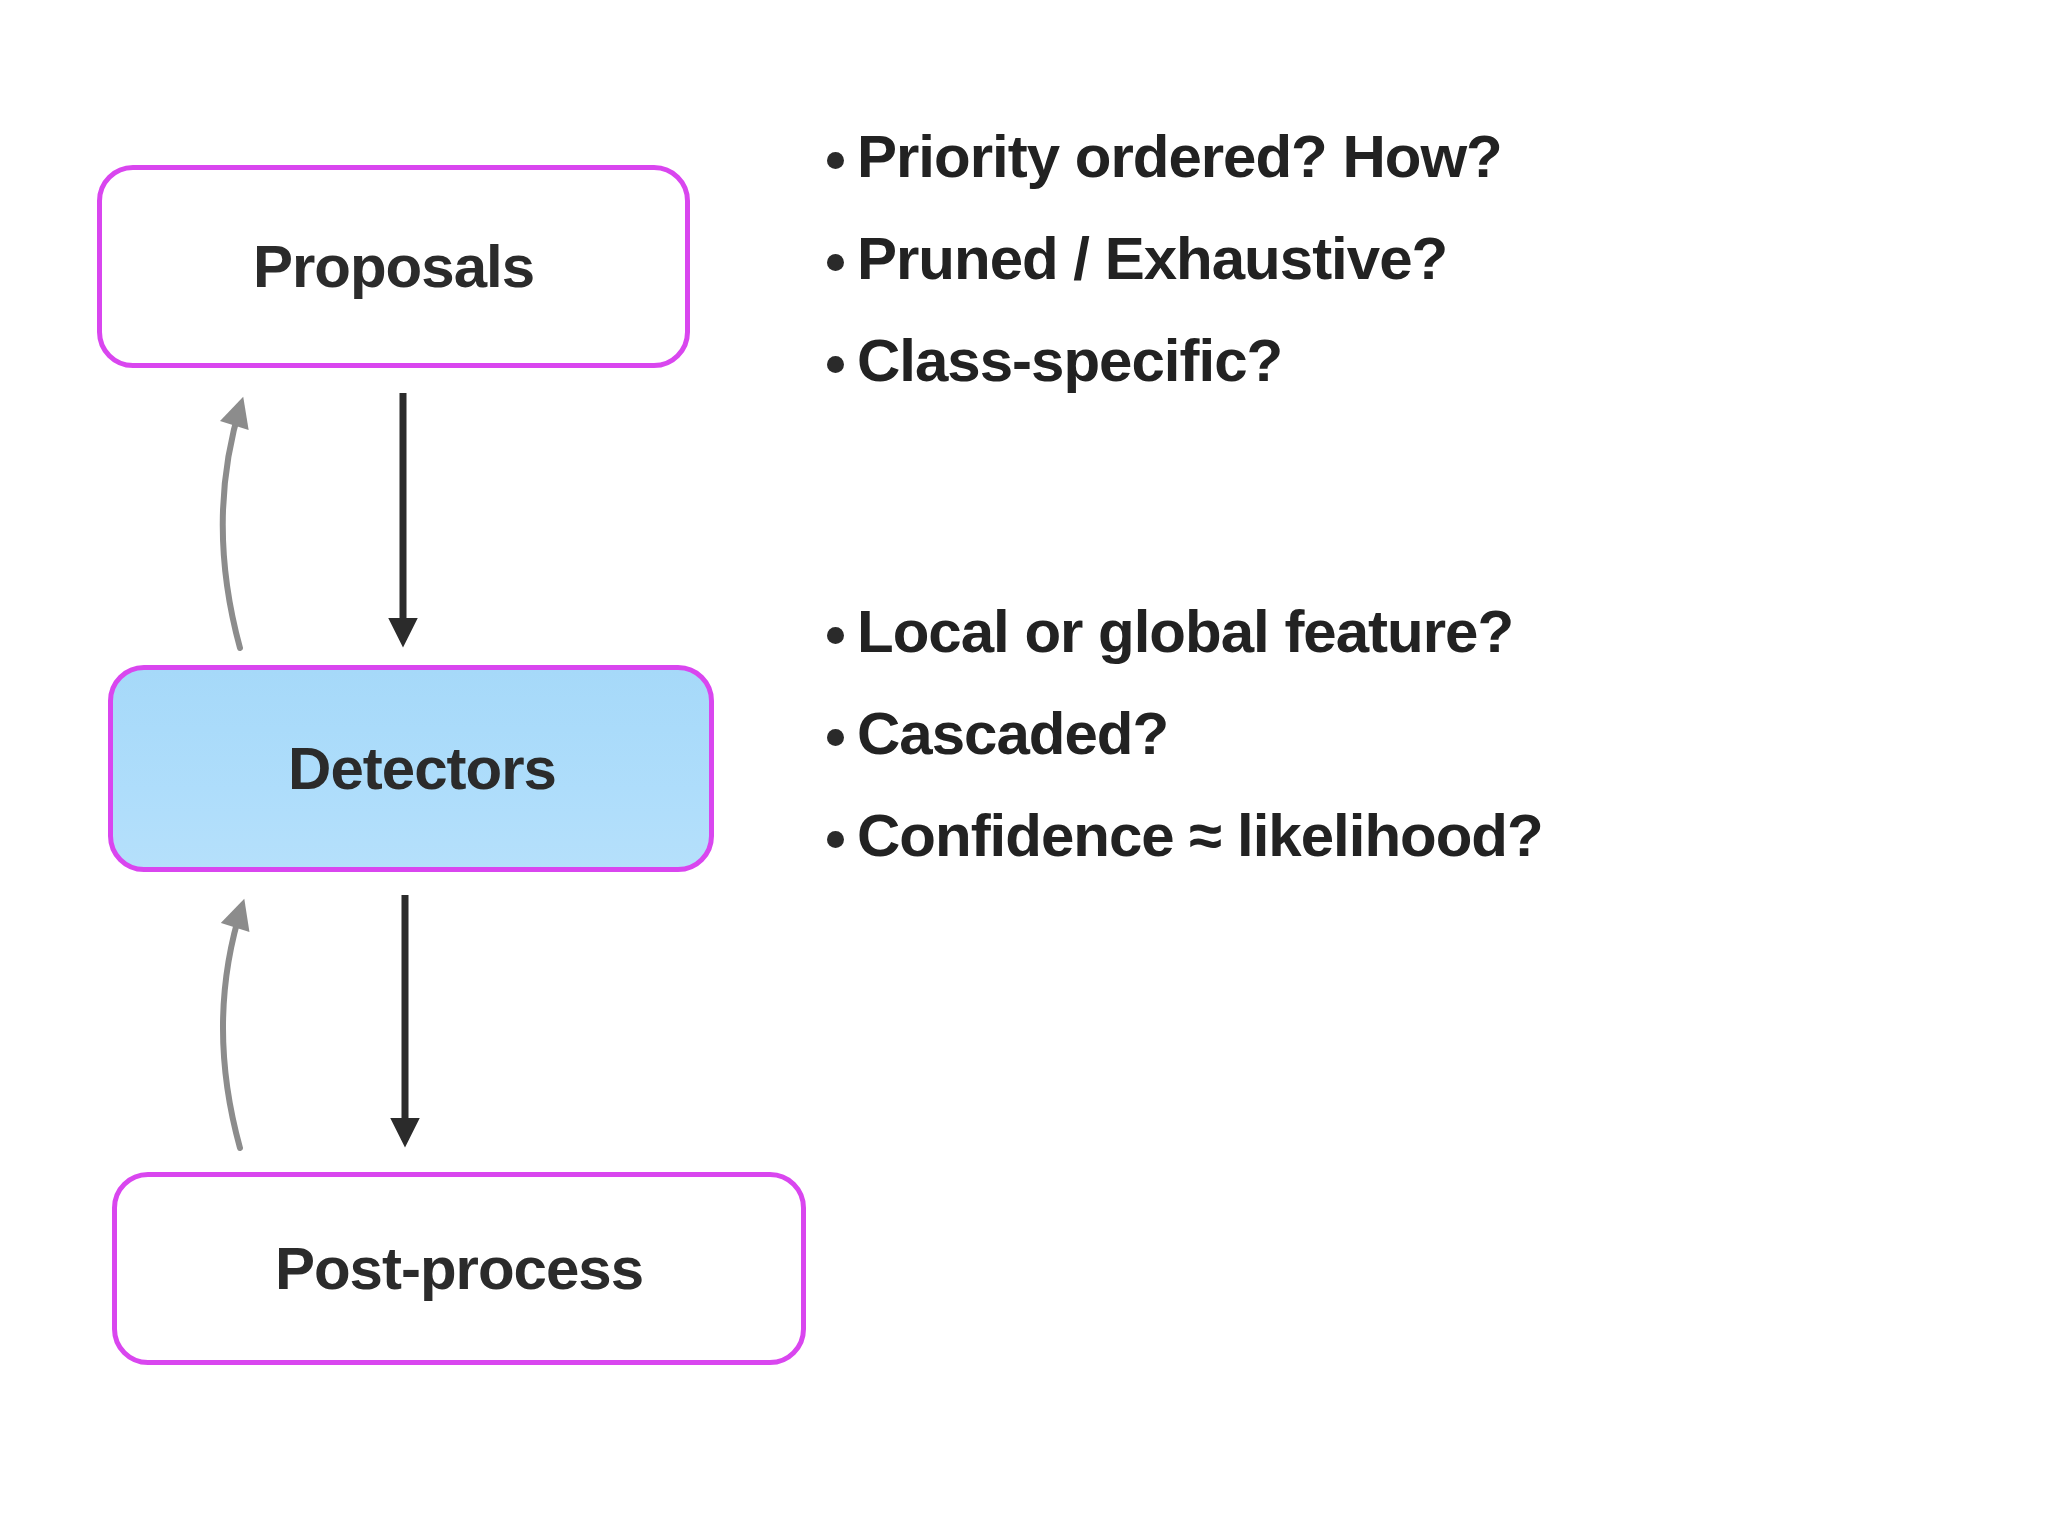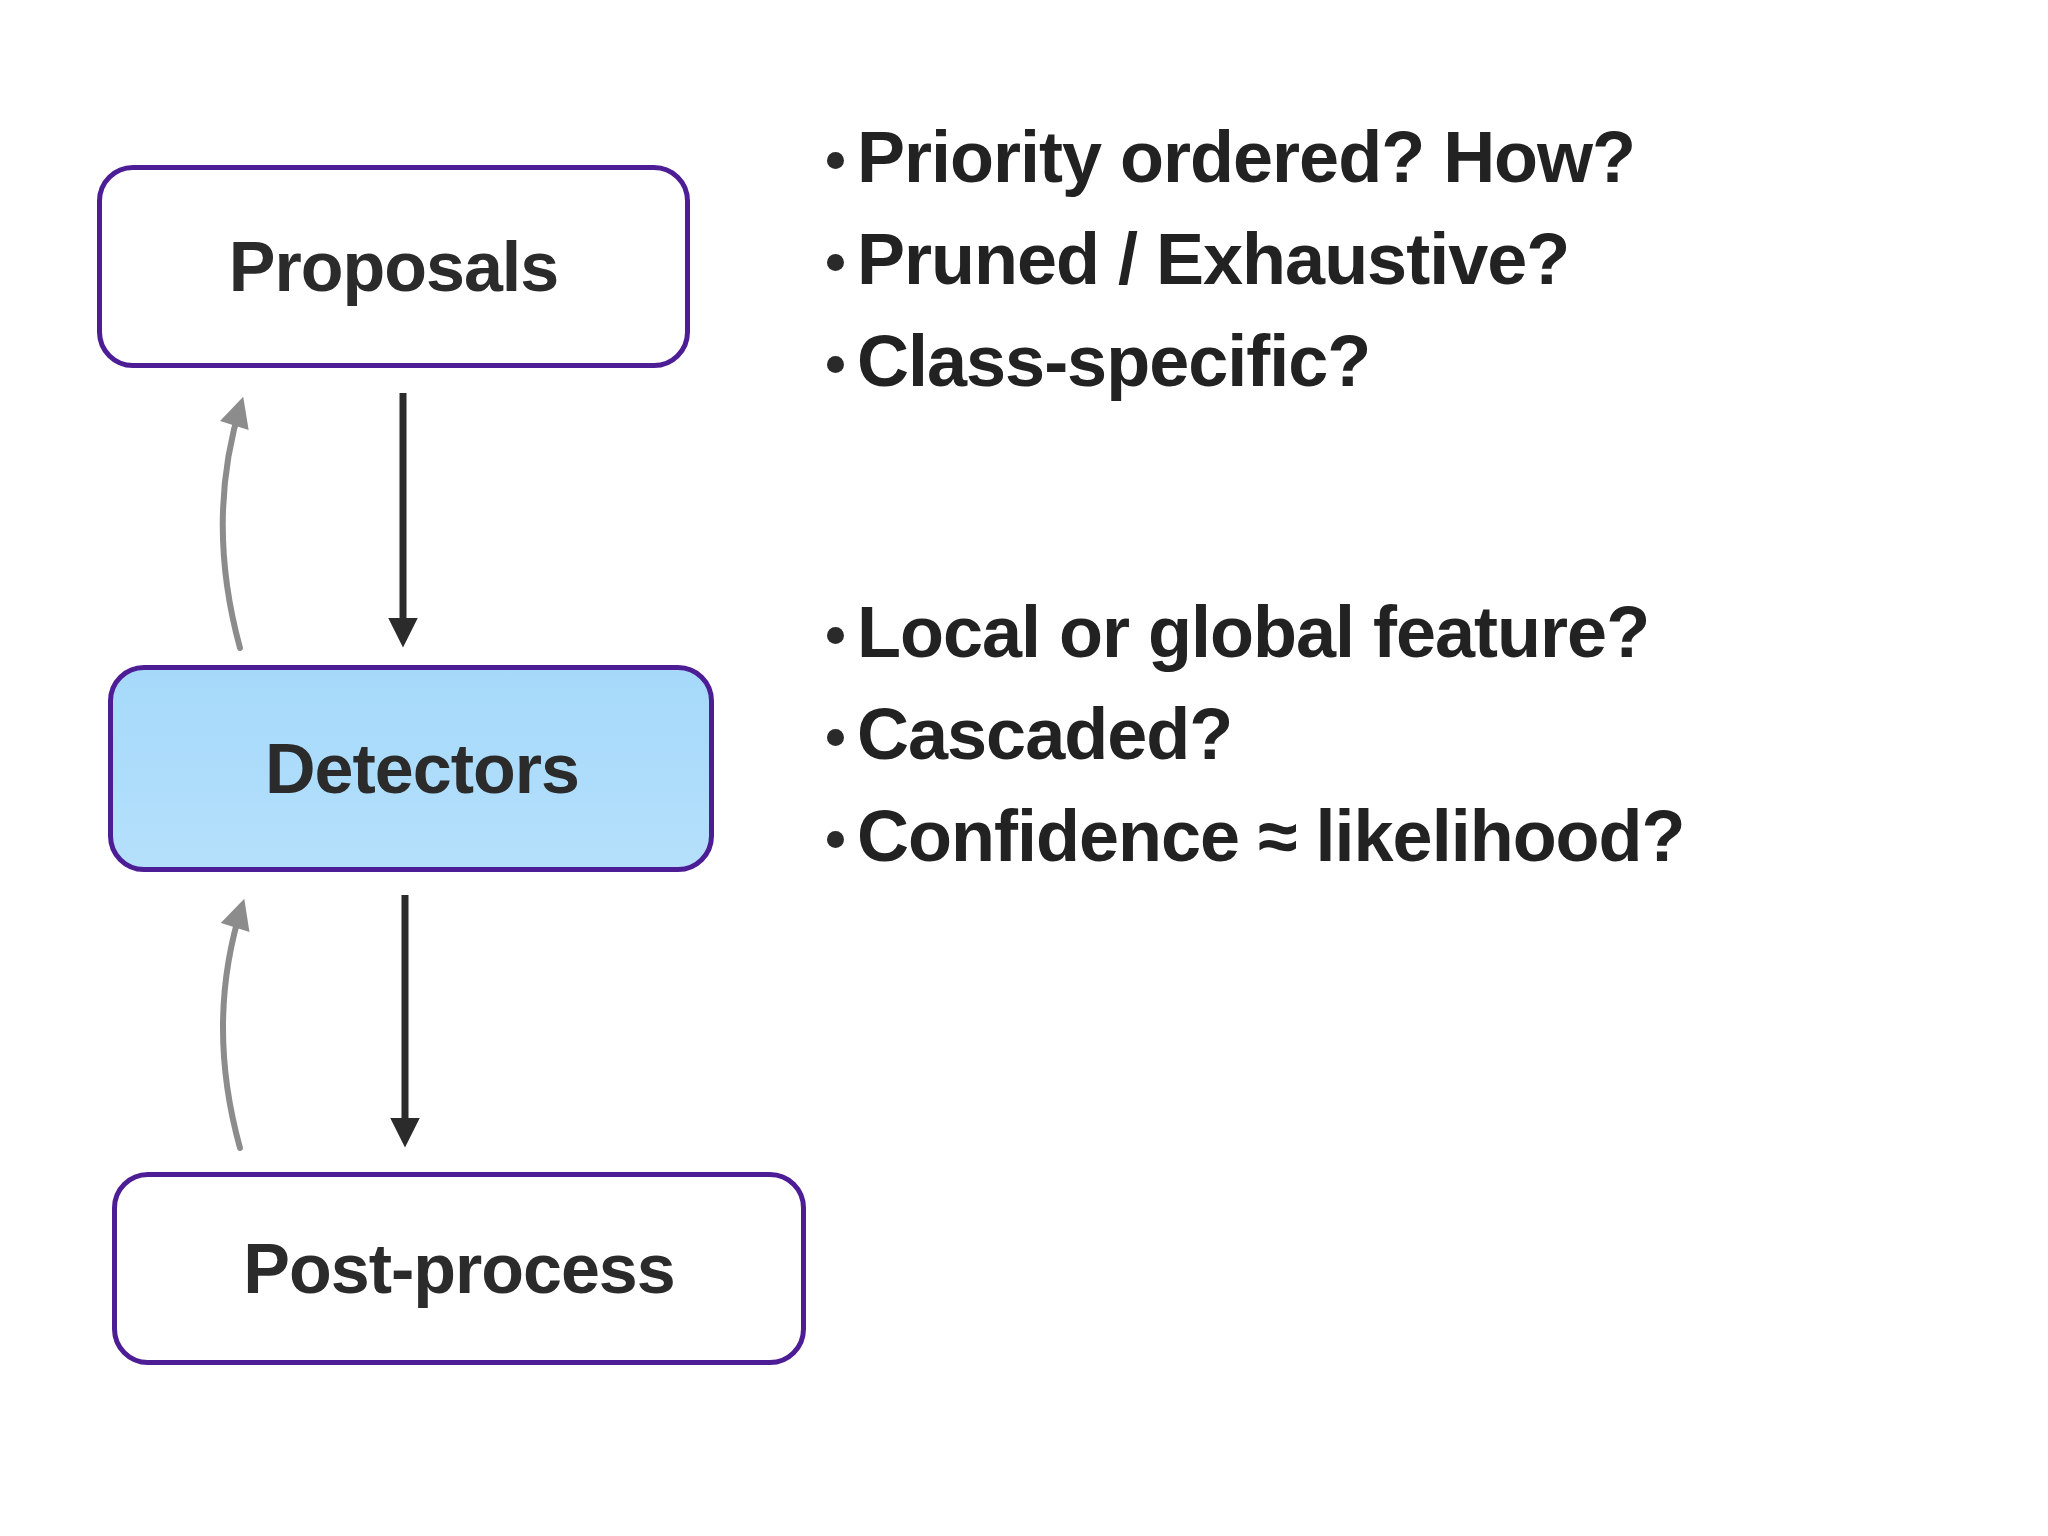--- a/index.html
+++ b/index.html
@@ -23,27 +23,27 @@
     position: absolute;
     left: 0;
     top: 0;
     width: 2048px;
     height: 1536px;
     pointer-events: none;
   }
   .node {
     position: absolute;
     box-sizing: border-box;
-    border: 5px solid #4c1d95;
+    border: 5px solid #d946ef;
     border-radius: 36px;
     background: #ffffff;
     display: flex;
     align-items: center;
     justify-content: center;
-    font-size: 70px;
+    font-size: 60px;
     font-weight: 700;
     letter-spacing: -1px;
     color: #2b2b2b;
   }
   .node-proposals {
     left: 97px;
     top: 165px;
     width: 593px;
     height: 203px;
   }
@@ -69,21 +69,21 @@
     list-style: none;
     width: 1220px;
   }
   ul.bullets.group-1 { top: 106px; }
   ul.bullets.group-2 { top: 561px; margin-top: 20px; }
   ul.bullets li {
     position: relative;
     padding-left: 37px;
     height: 102px;
     line-height: 102px;
-    font-size: 72px;
+    font-size: 60px;
     font-weight: 700;
     letter-spacing: -1px;
     white-space: nowrap;
     color: #222222;
   }
   ul.bullets .dot {
     position: absolute;
     left: 7px;
     top: 46px;
     width: 17px;

